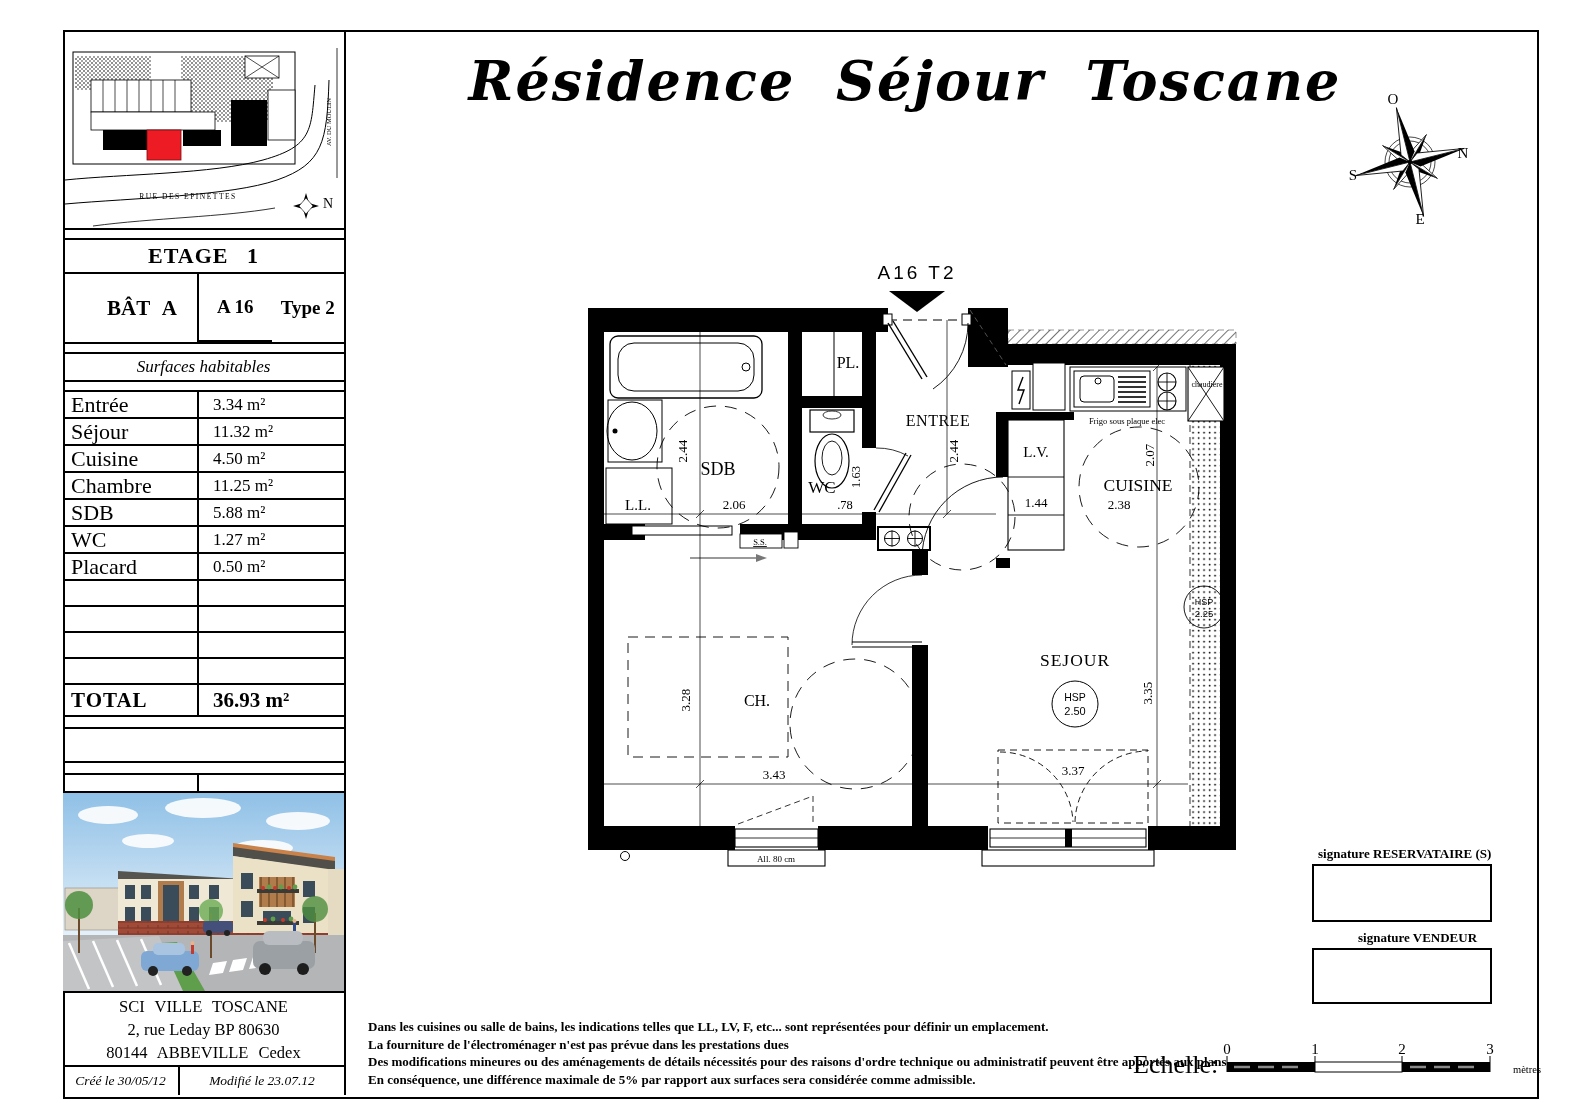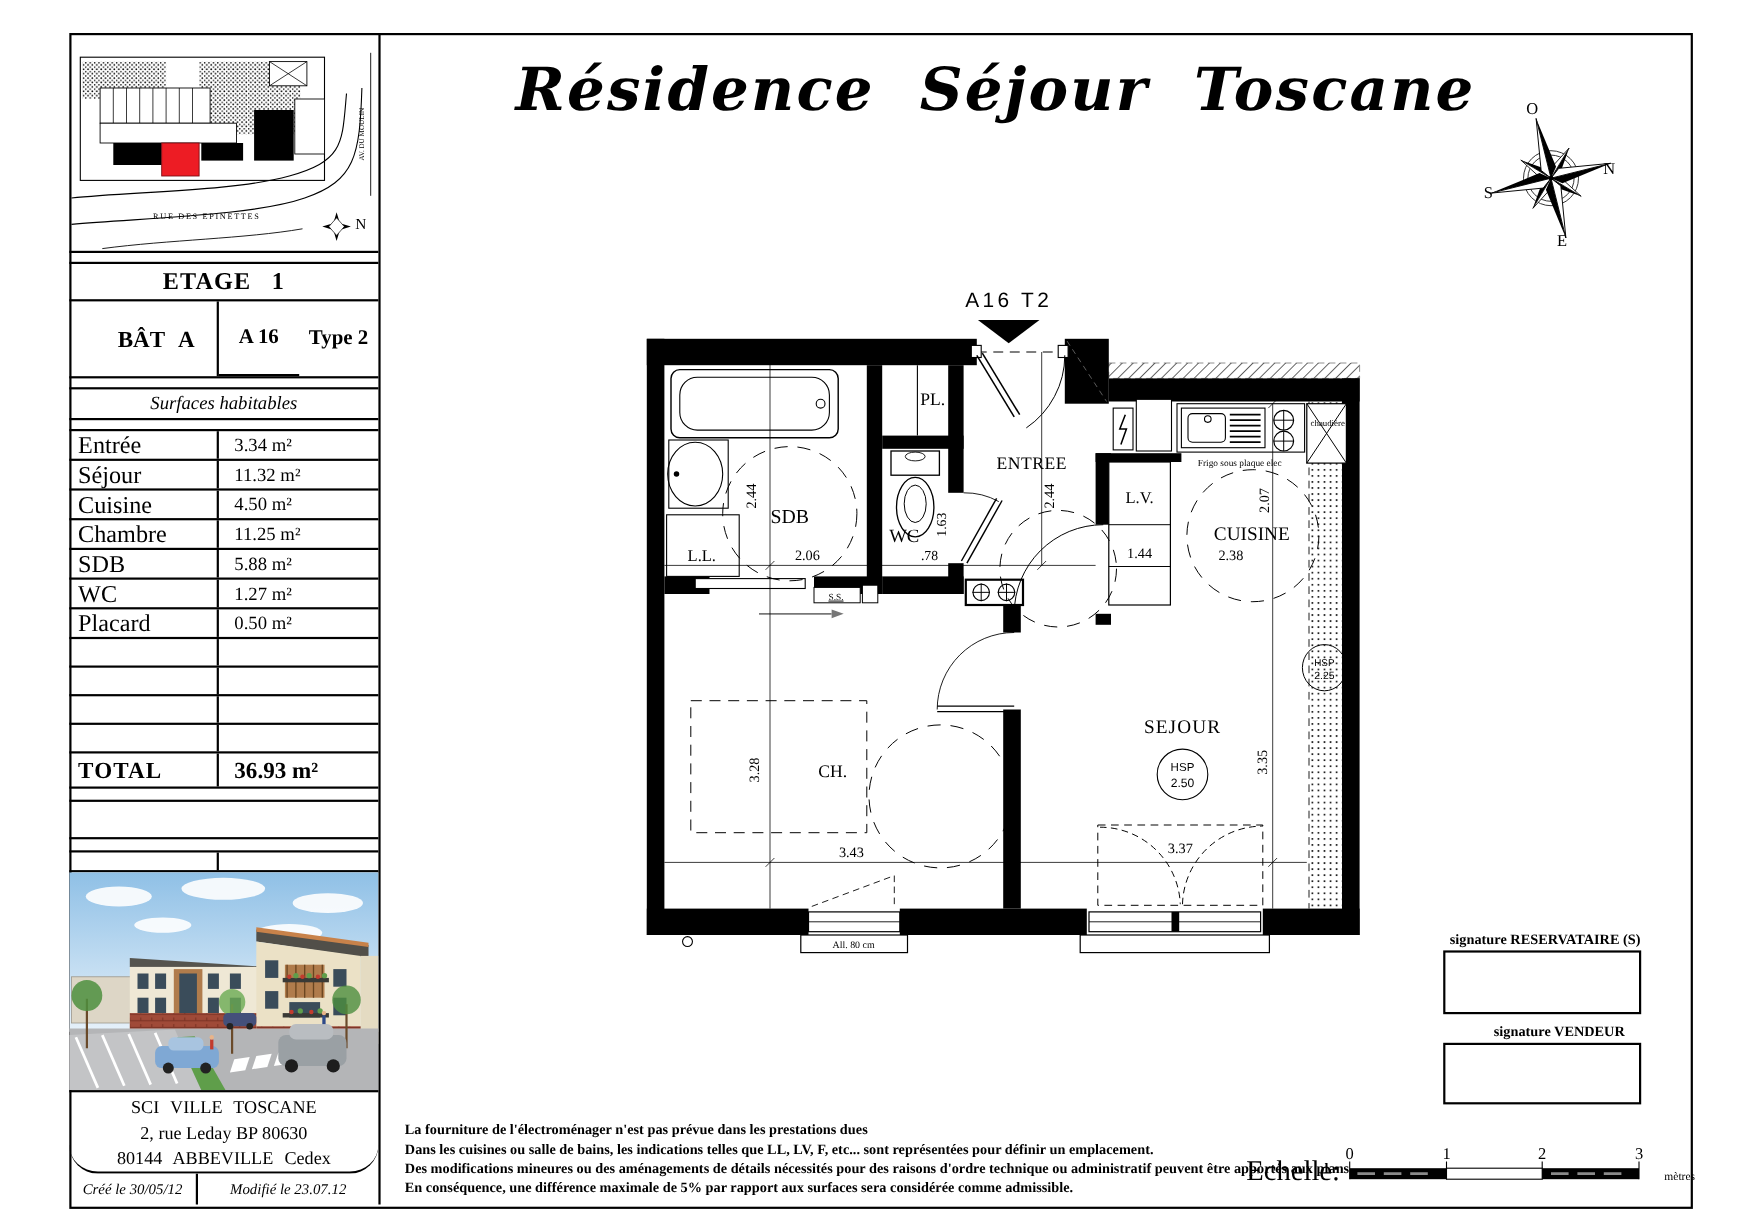--- a/index.html
+++ b/index.html
@@ -29,21 +29,21 @@
           padding-left:8px;display:flex;align-items:center;font-size:22px;}
   .tr .c2{flex:1;padding-left:14px;display:flex;align-items:center;font-size:17px;}
   .tr27{height:27px;} .tr26{height:26px;}
   .lp-total{height:32px;}
   .lp-total .c1{font-size:21px;font-weight:bold;letter-spacing:1px;}
   .lp-total .c2{font-size:21px;font-weight:bold;}
   .h34{height:34px;} .h18{height:18px;}
   .lp-img{height:200px;}
   .lp-img svg{display:block;}
   .lp-addr{height:74px;display:flex;flex-direction:column;align-items:center;justify-content:center;
-           font-size:16.5px;line-height:23px;text-align:center;border-radius:26px;}
+           font-size:16.5px;line-height:23px;text-align:center;}
   .addr-wide{word-spacing:6px;}
   .lp-created{flex:1;display:flex;}
   .lp-created>div{display:flex;align-items:center;justify-content:center;
                   font-size:13.5px;font-style:italic;}
   .lp-created .cc1{width:117px;border-right:2px solid #000;box-sizing:border-box;}
   .lp-created .cc2{flex:1;}
   
   .title{left:550px;top:42px;width:710px;height:78px;display:flex;align-items:center;justify-content:center;
          font-family:"DejaVu Serif",serif;font-style:italic;font-weight:bold;font-size:54px;
          letter-spacing:2px;word-spacing:20px;white-space:nowrap;}
@@ -579,22 +579,22 @@
     <text x="634" y="362" font-family="Liberation Sans, sans-serif" font-size="9.5" text-anchor="middle">2.25</text>
   </g>
 </svg>
 
 <div class="abs sig-label" style="left:1318px;top:846px;">signature RESERVATAIRE (S)</div>
 <div class="abs sig-box" style="left:1312px;top:864px;width:176px;height:54px;"></div>
 <div class="abs sig-label" style="left:1318px;top:930px;margin-left:40px;">signature VENDEUR</div>
 <div class="abs sig-box" style="left:1312px;top:948px;width:176px;height:52px;"></div>
 
 <div class="abs disclaimer">
+  <div>Dans les cuisines ou salle de bains, les indications telles que LL, LV, F, etc... sont représentées pour définir un emplacement.</div>
   <div>La fourniture de l'électroménager n'est pas prévue dans les prestations dues</div>
-  <div>Dans les cuisines ou salle de bains, les indications telles que LL, LV, F, etc... sont représentées pour définir un emplacement.</div>
   <div>Des modifications mineures ou des aménagements de détails nécessités pour des raisons d'ordre technique ou administratif peuvent être apportés aux plans.</div>
   <div>En conséquence, une différence maximale de 5% par rapport aux surfaces sera considérée comme admissible.</div>
 </div>
 
 <div class="abs echelle">Echelle:</div>
 <svg class="abs" style="left:1200px;top:1038px;" width="345" height="55" viewBox="0 0 345 55">
   <g font-family="Liberation Serif, serif" font-size="15" text-anchor="middle">
     <text x="27" y="16">0</text>
     <text x="115" y="16">1</text>
     <text x="202" y="16">2</text>

